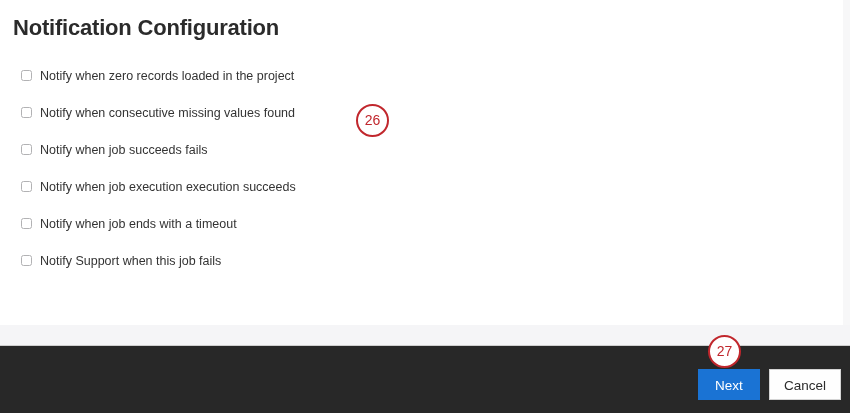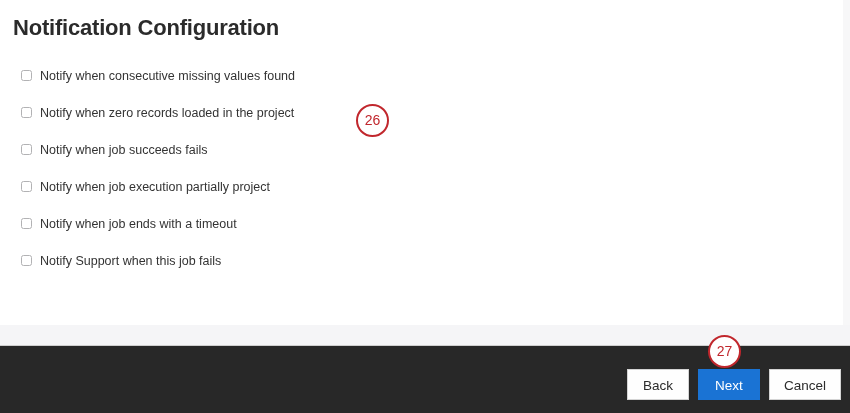--- a/index.html
+++ b/index.html
@@ -164,56 +164,55 @@
   <div class="content-panel">
 
     <div class="right-edge"></div>
 
     <div class="page-title">Notification Configuration</div>
 
     <div class="checkbox-list">
 
       <div class="checkbox-row">
         <span class="checkbox-box"></span>
+        <span class="checkbox-label">Notify when zero records loaded in the project</span>
+      </div>
+
+      <div class="checkbox-row">
+        <span class="checkbox-box"></span>
         <span class="checkbox-label">Notify when consecutive missing values found</span>
       </div>
 
       <div class="checkbox-row">
         <span class="checkbox-box"></span>
-        <span class="checkbox-label">Notify when zero records loaded in the project</span>
-      </div>
-
-      <div class="checkbox-row">
-        <span class="checkbox-box"></span>
         <span class="checkbox-label">Notify when job succeeds fails</span>
       </div>
 
       <div class="checkbox-row">
         <span class="checkbox-box"></span>
-        <span class="checkbox-label">Notify when job execution partially project</span>
+        <span class="checkbox-label">Notify when job execution execution succeeds</span>
       </div>
 
       <div class="checkbox-row">
         <span class="checkbox-box"></span>
         <span class="checkbox-label">Notify when job ends with a timeout</span>
       </div>
 
       <div class="checkbox-row">
         <span class="checkbox-box"></span>
         <span class="checkbox-label">Notify Support when this job fails</span>
       </div>
 
     </div>
   </div>
 
   <div class="separator-strip"></div>
 
   <div class="footer-bar">
     <div class="button-row">
-      <button class="btn btn-secondary">Back</button>
       <button class="btn btn-primary">Next</button>
       <button class="btn btn-secondary">Cancel</button>
     </div>
   </div>
 
   <div class="badge" id="badge-21">26</div>
   <div class="badge" id="badge-22">27</div>
 
 </div>
 

